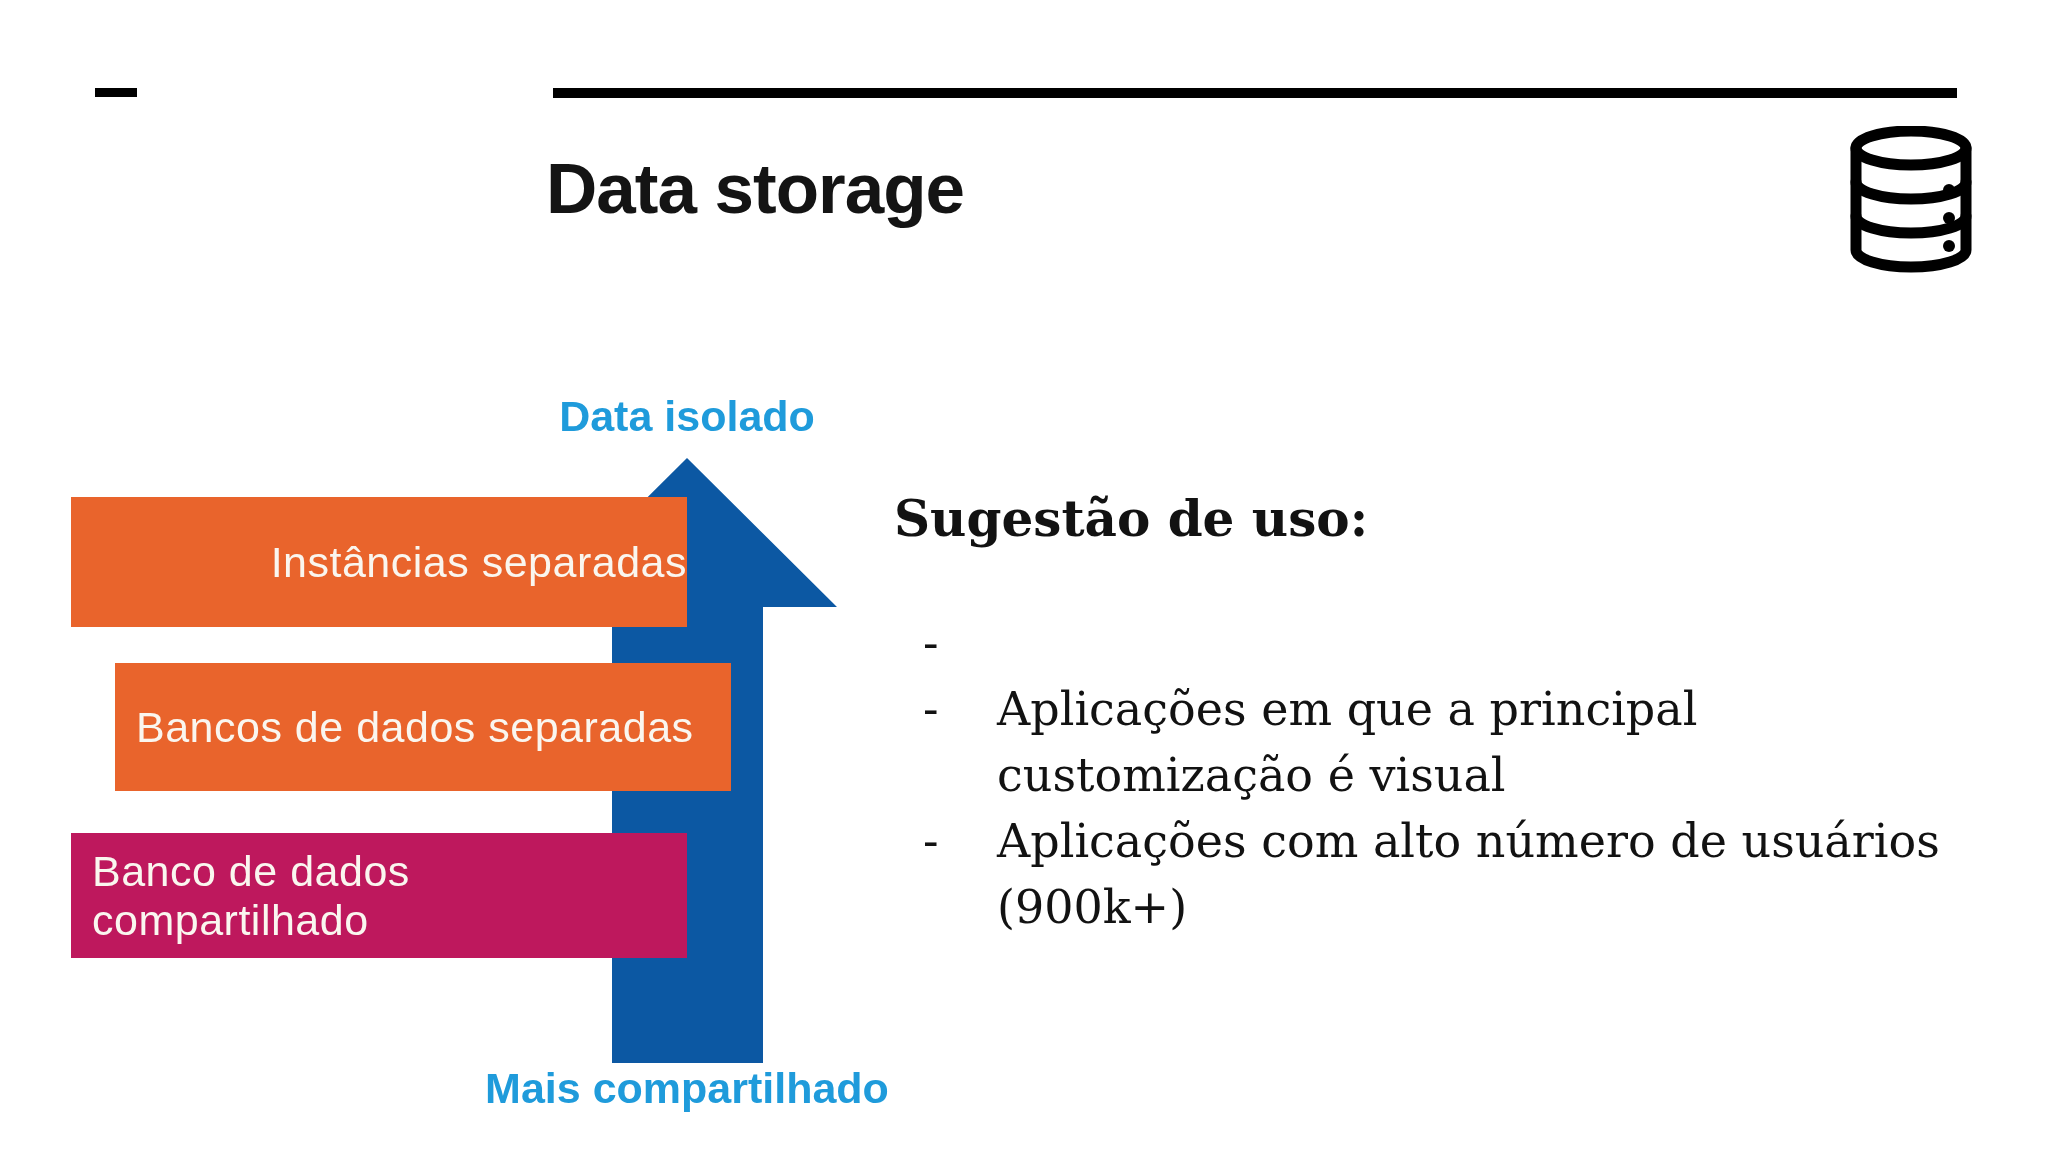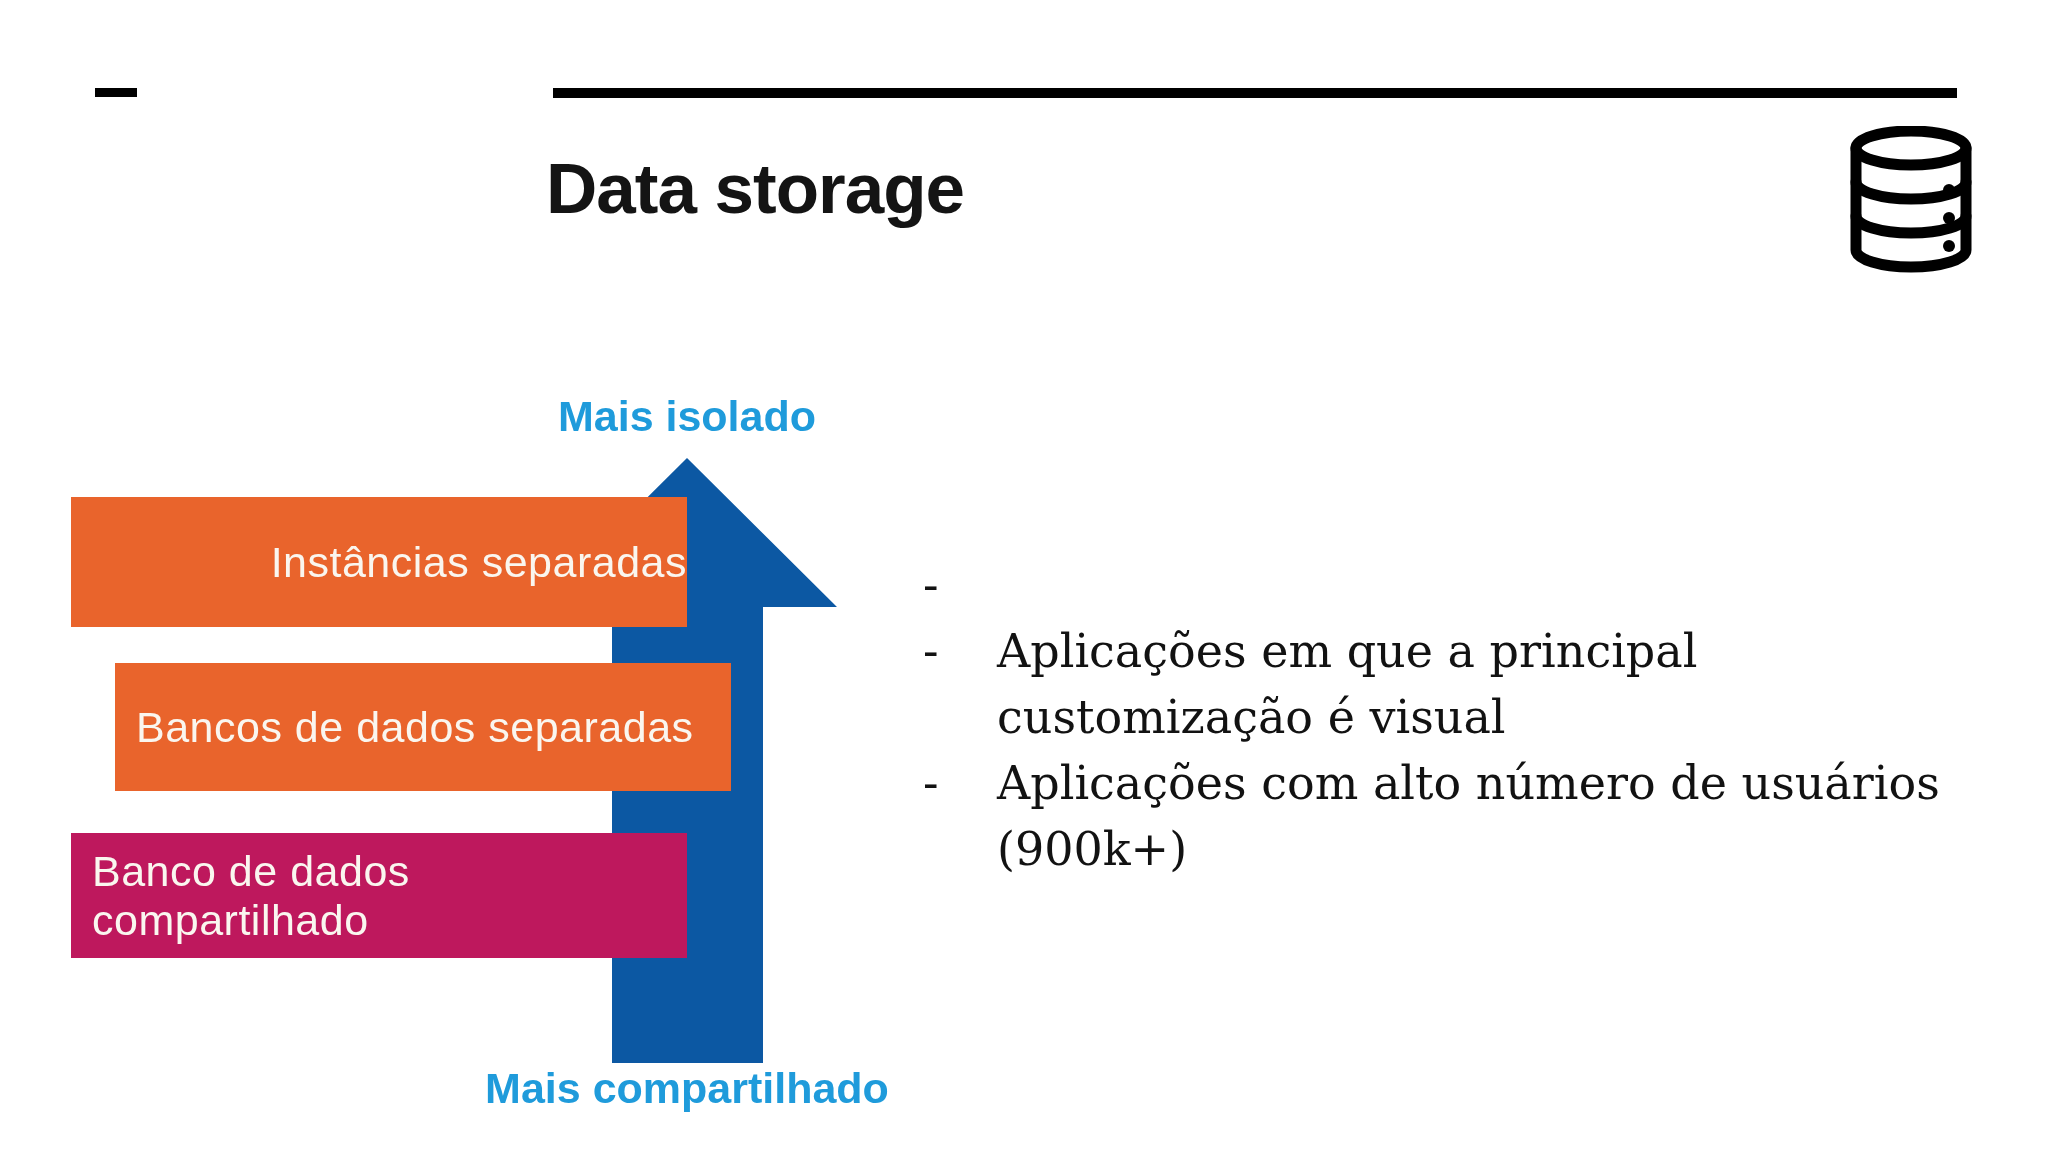--- a/index.html
+++ b/index.html
@@ -65,35 +65,36 @@
     <path d="M11 90 A 55 17 0 0 0 121 90"></path>
     <circle cx="104" cy="64" r="6" fill="#000" stroke="none"></circle>
     <circle cx="104" cy="92" r="6" fill="#000" stroke="none"></circle>
     <circle cx="104" cy="120" r="6" fill="#000" stroke="none"></circle>
   </svg>
 
   <svg class="arrow-svg" width="300" height="605" viewBox="0 0 300 605">
     <polygon points="150,0 300,149 226,149 226,605 75,605 75,149 0,149" fill="#0C58A3"></polygon>
   </svg>
 
-  <div class="axis-label label-top" style="color: rgb(31, 155, 219);">Mais isolado</div>
+  <div class="axis-label label-top" style="color: rgb(31, 155, 219);">Data isolado</div>
 
   <div class="bar bar1" style="background: rgb(233, 100, 44); color: rgb(250, 246, 239); justify-content: flex-end;">
     <span>Instâncias separadas</span>
   </div>
   <div class="bar bar2" style="background: rgb(233, 100, 44); color: rgb(250, 246, 239);">
     <span>Bancos de dados separadas</span>
   </div>
   <div class="bar bar3" style="background: #be185d; color: rgb(250, 246, 239);">
     <span>Banco de dados compartilhado</span>
   </div>
 
   <div class="axis-label label-bottom" style="color: rgb(31, 155, 219);">Mais compartilhado</div>
 
   <div class="suggestions">
+    <div class="sug-heading">Sugestão de uso:</div>
     <ul class="sug-list">
       <li class="sug-item">
         <span class="sug-marker">-</span>
       </li>
       <li class="sug-item">
         <span class="sug-marker">-</span>
         <span class="sug-text">Aplicações em que a principal
 customização é visual</span>
       </li>
       <li class="sug-item">

